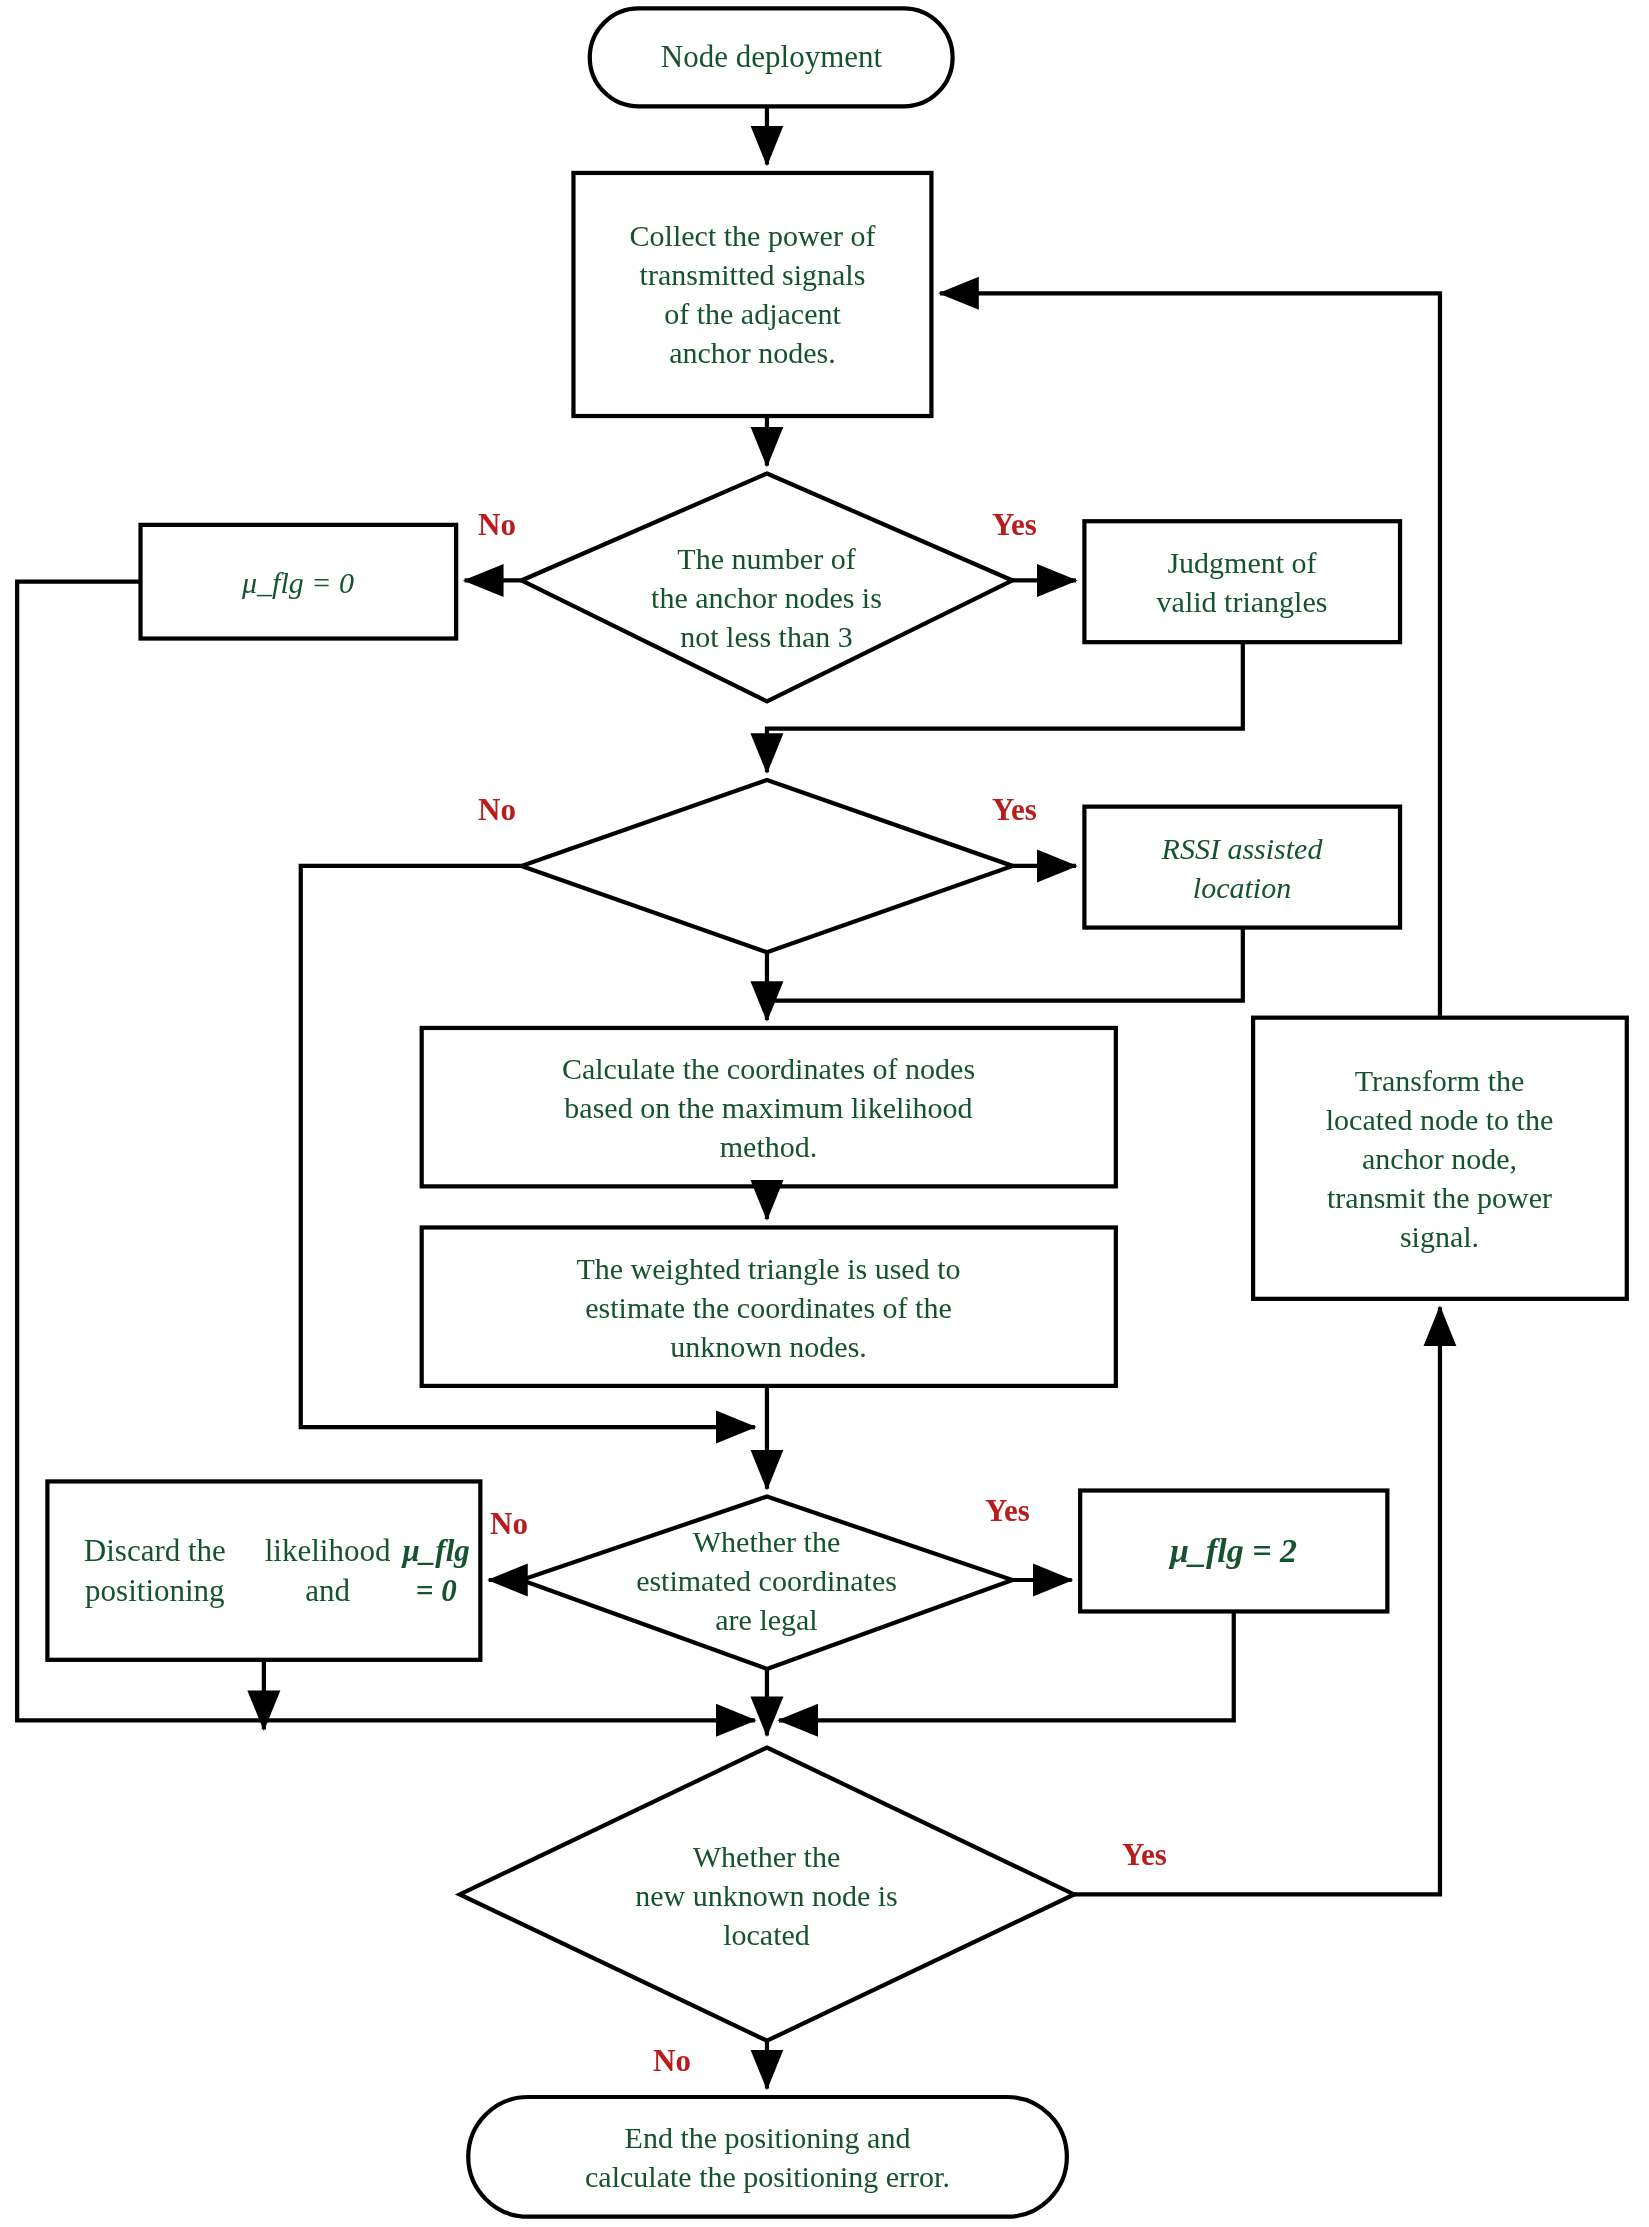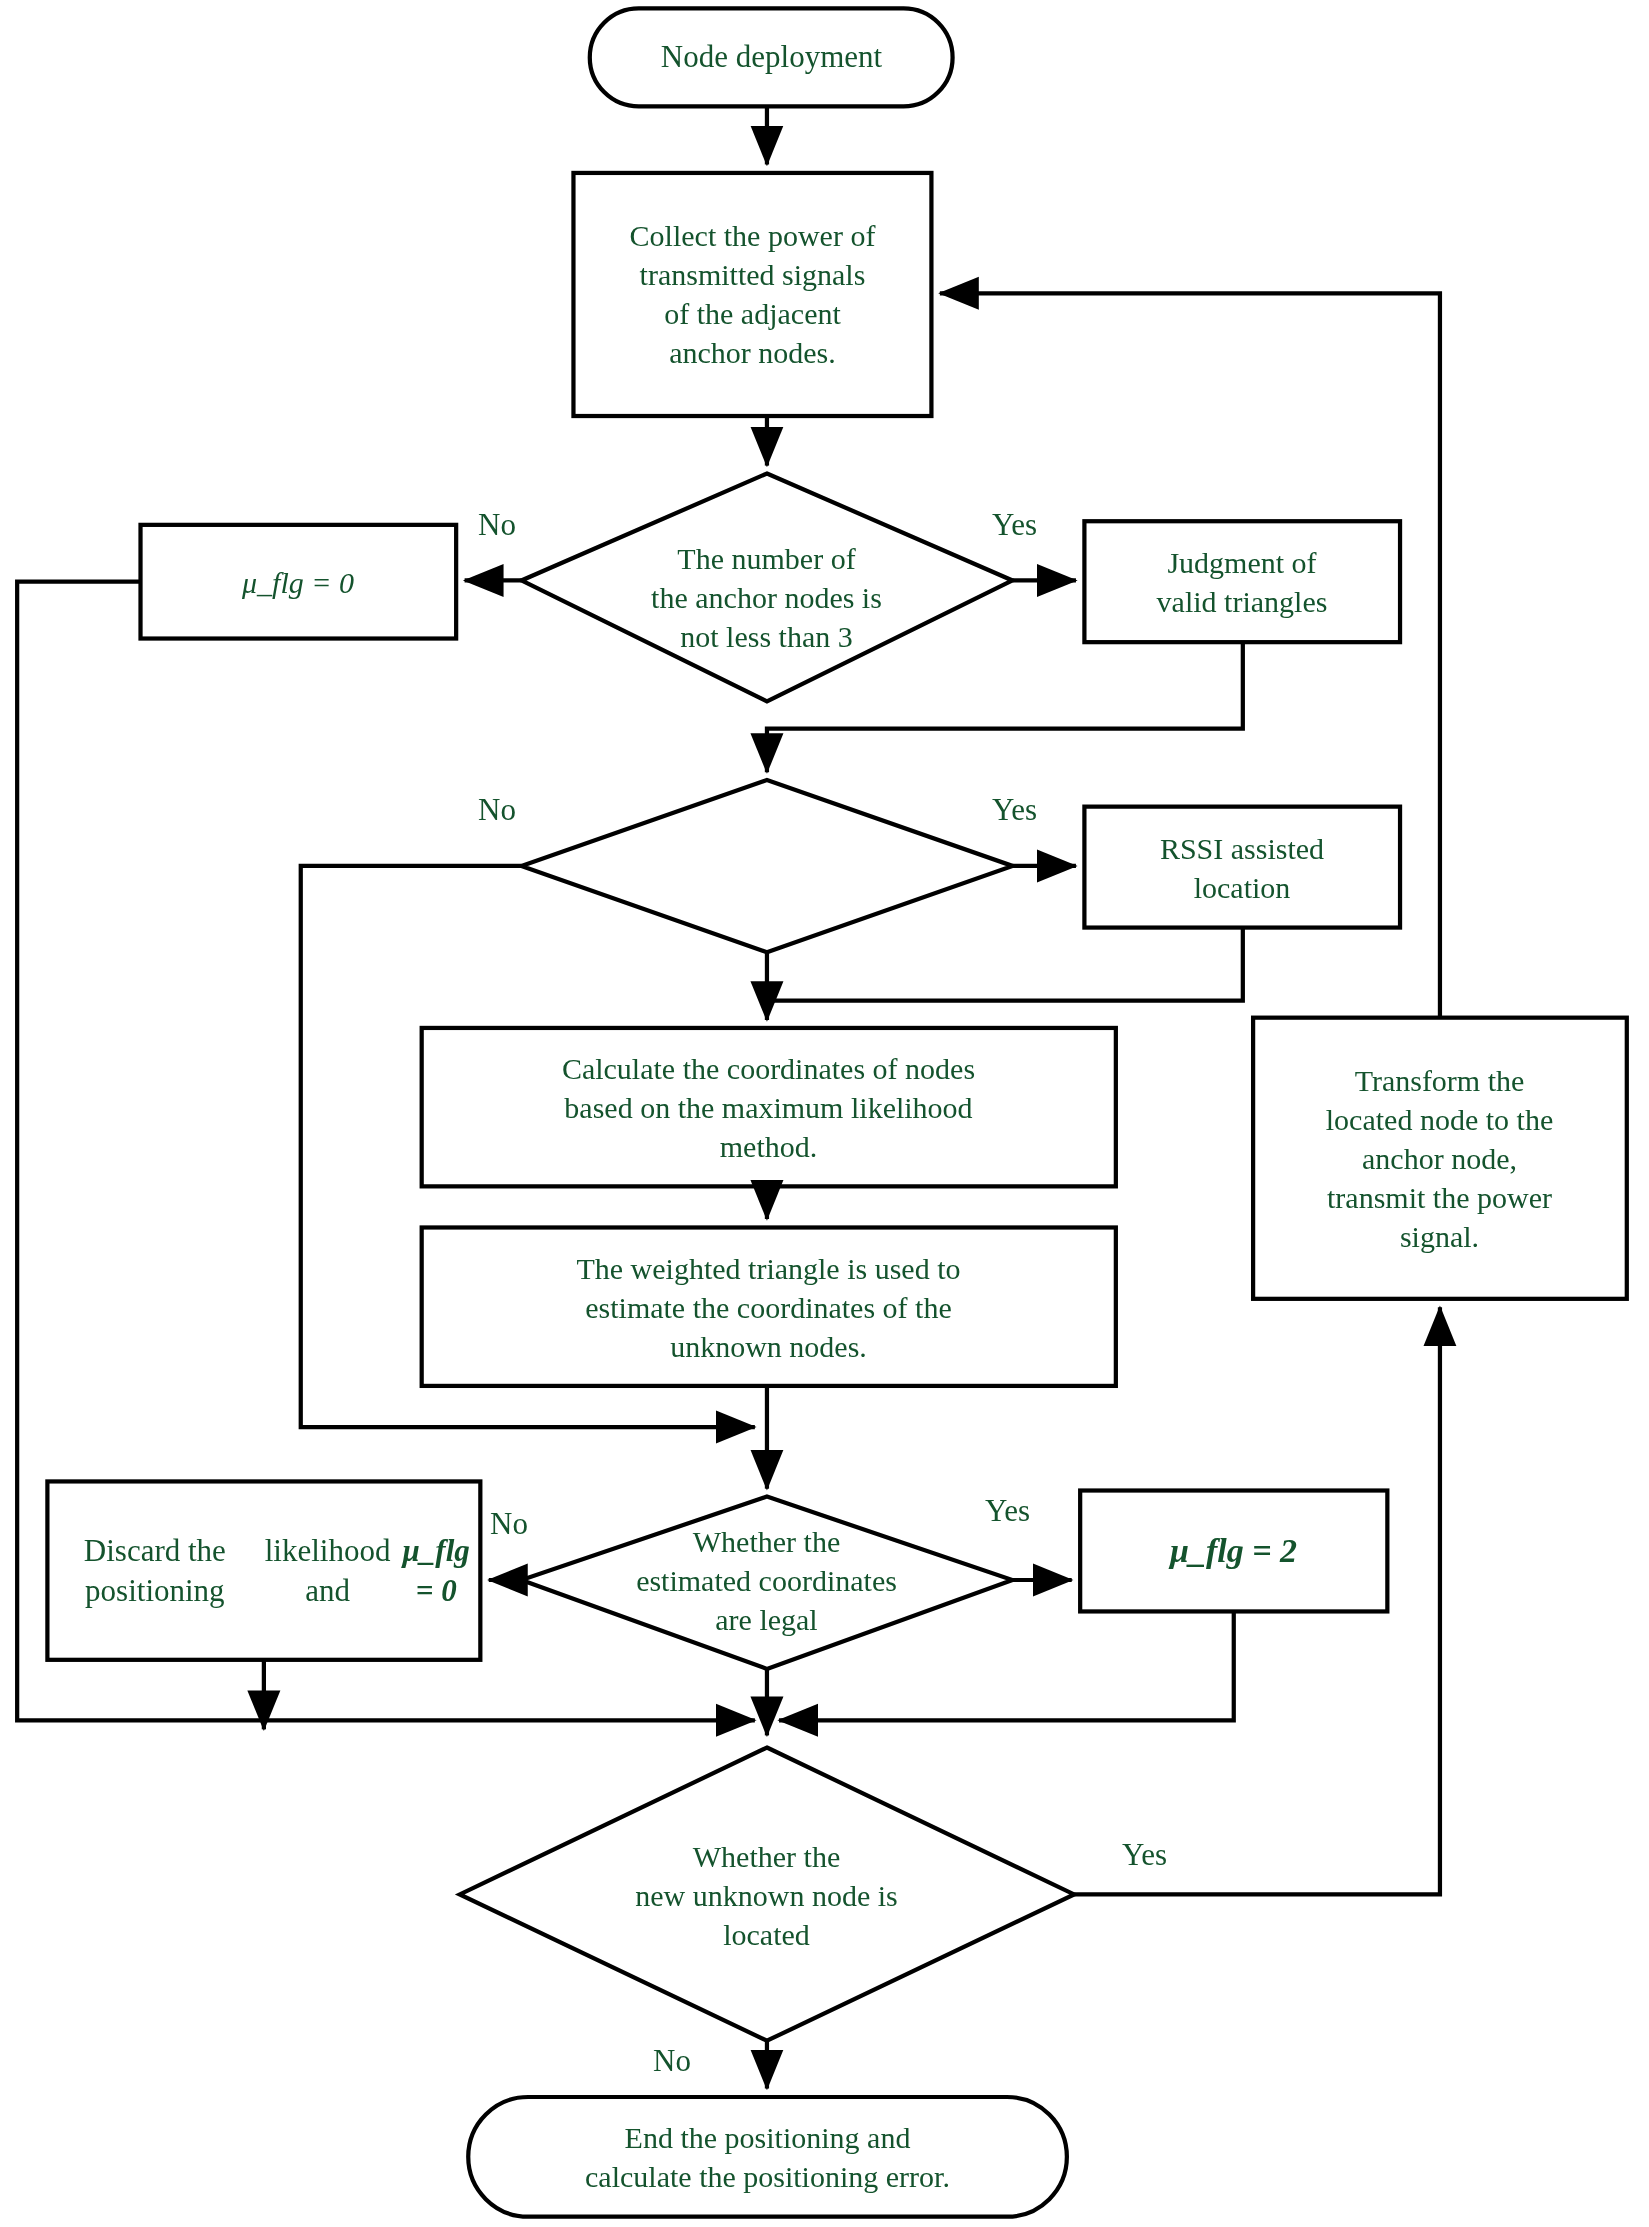--- a/index.html
+++ b/index.html
@@ -45,24 +45,25 @@
     justify-content: center;
     text-align: center;
     color: #14532d;
     line-height: 1.30;
     font-family: "Liberation Serif", "DejaVu Serif", serif;
     white-space: pre-line;
     pointer-events: none;
   }
   .edge-label {
     position: absolute;
-    color: #14532d;
+    color: #b91c1c;
     font-family: "Liberation Serif", "DejaVu Serif", serif;
     white-space: nowrap;
     pointer-events: none;
+    font-weight: bold;
   }
   .mathvar {
     font-style: italic;
     font-family: "Liberation Serif", "DejaVu Serif", serif;
   }
   .mathbold {
     font-style: italic;
     font-weight: bold;
     font-family: "Liberation Serif", "DejaVu Serif", serif;
   }
@@ -161,21 +162,21 @@
   <div class="node-text" style="left:555px; top:534px; width:423px; height:127px; font-size:30px;">The number of
 the anchor nodes is
 not less than 3</div>
 
   <div class="node-text" style="left:140px; top:525px; width:316px; height:114px; font-size:30px;"><span class="mathvar">μ_flg = 0</span></div>
 
   <div class="node-text" style="left:1084px; top:521px; width:316px; height:121px; font-size:30px;">Judgment of
 valid triangles</div>
 
 
-  <div class="node-text" style="left:1084px; top:807px; width:316px; height:121px; font-size:30px;">RSSI assisted
+  <div class="node-text" style="left:1084px; top:807px; width:316px; height:121px; font-size:30px;font-style:italic;">RSSI assisted
 location</div>
 
   <div class="node-text" style="left:423px; top:1229px; width:691px; height:156px; font-size:30px;">The weighted triangle is used to
 estimate the coordinates of the
 unknown nodes.</div>
 
   <div class="node-text" style="left:423px; top:1029px; width:691px; height:156px; font-size:30px;">Calculate the coordinates of nodes
 based on the maximum likelihood
 method.</div>
 

